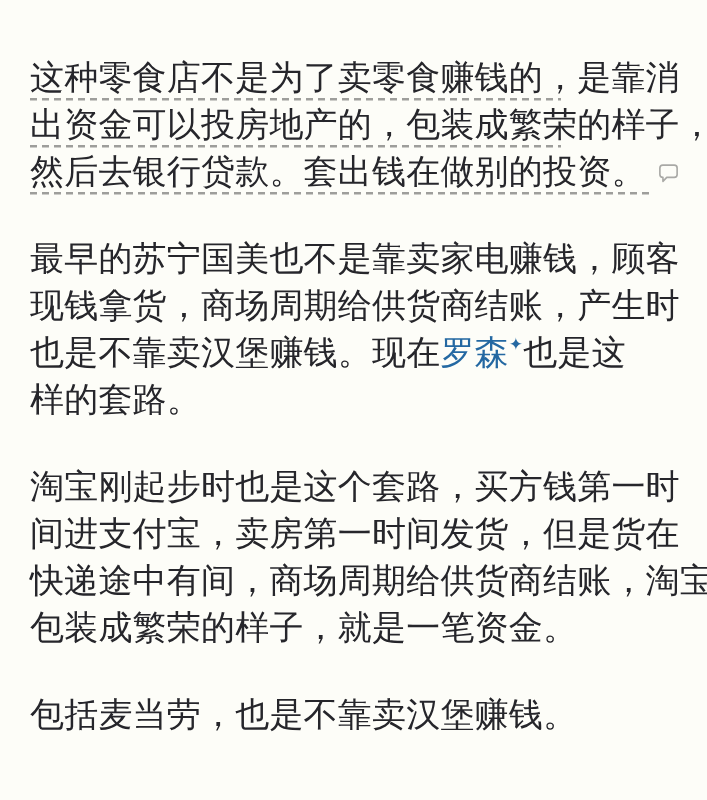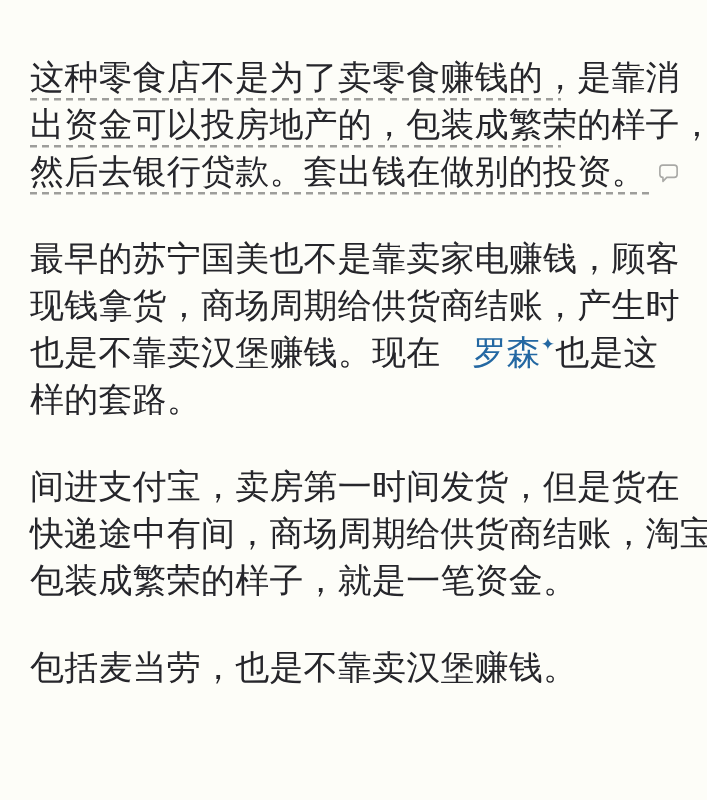--- a/index.html
+++ b/index.html
@@ -28,21 +28,21 @@
   }
   
   .ul-span{
     display:inline-block;height:47px;line-height:47px;
     background-image:repeating-linear-gradient(to right,#9e9e9b 0 7px,transparent 7px 12px);
     background-size:100% 2.5px;
     background-position:0 calc(100% - 1px);
     background-repeat:no-repeat;
     padding-right:4px;
   }
-  .entity-link{color:#2468a2;text-decoration:none;cursor:pointer;margin-left:32px;}
+  .entity-link{color:#2468a2;text-decoration:none;cursor:pointer;}
   .sparkle{
     color:#2468a2;font-size:17px;
     vertical-align:14px;display:inline-block;
     line-height:1;
   }
   .bubble{
     display:inline-block;width:23px;height:23px;
     margin-left:7px;vertical-align:-2px;
   }
   .bubble svg{display:block;}
@@ -77,20 +77,23 @@
       <div class="line">
         <span>也是不靠卖汉堡赚钱。现在</span><a class="entity-link"><span>罗森</span><span class="sparkle">✦</span></a><span>也是这</span>
       </div>
       <div class="line">
         <span>样的套路。</span>
       </div>
     </div>
 
     <div class="para">
       <div class="line">
+        <span>淘宝刚起步时也是这个套路，买方钱第一时</span>
+      </div>
+      <div class="line">
         <span>间进支付宝，卖房第一时间发货，但是货在</span>
       </div>
       <div class="line">
         <span>快递途中有间，商场周期给供货商结账，淘宝</span>
       </div>
       <div class="line">
         <span>包装成繁荣的样子，就是一笔资金。</span>
       </div>
     </div>
 

